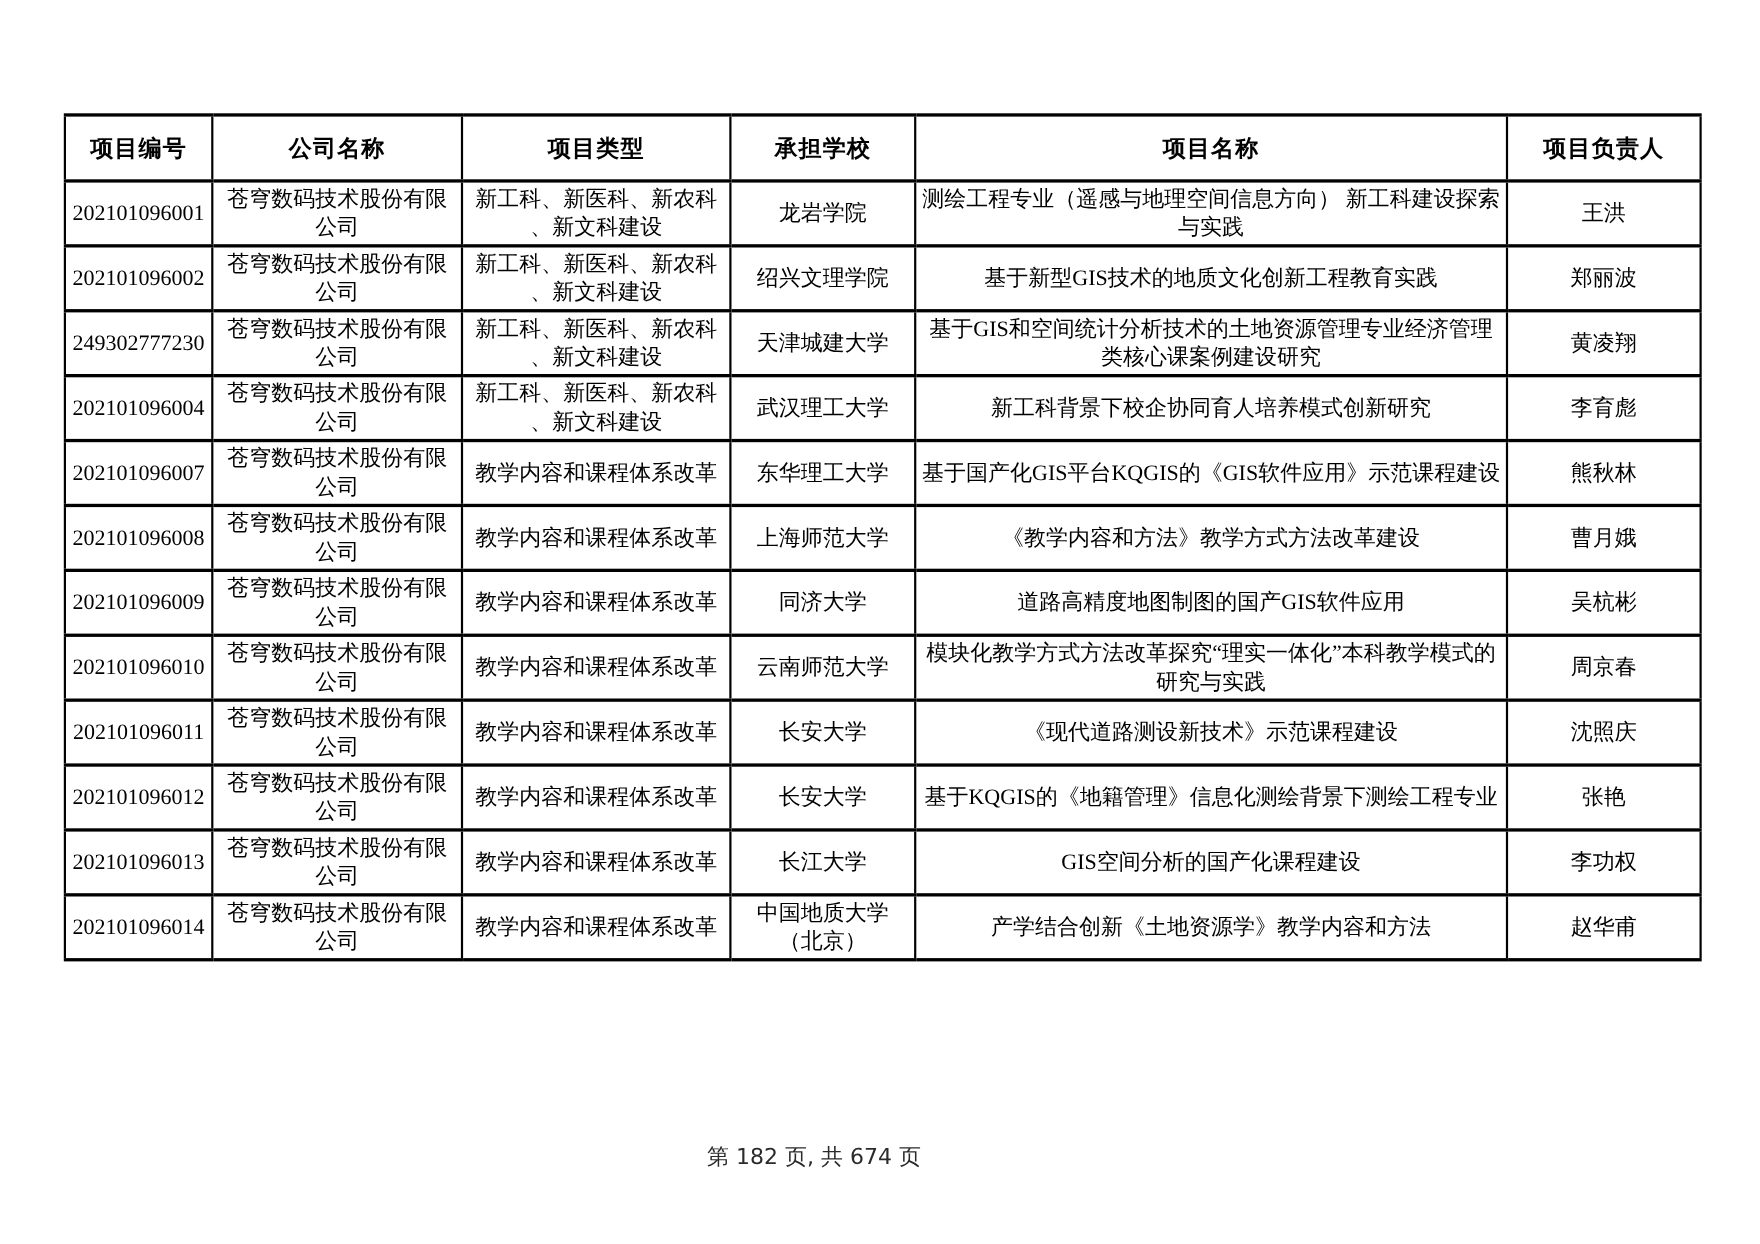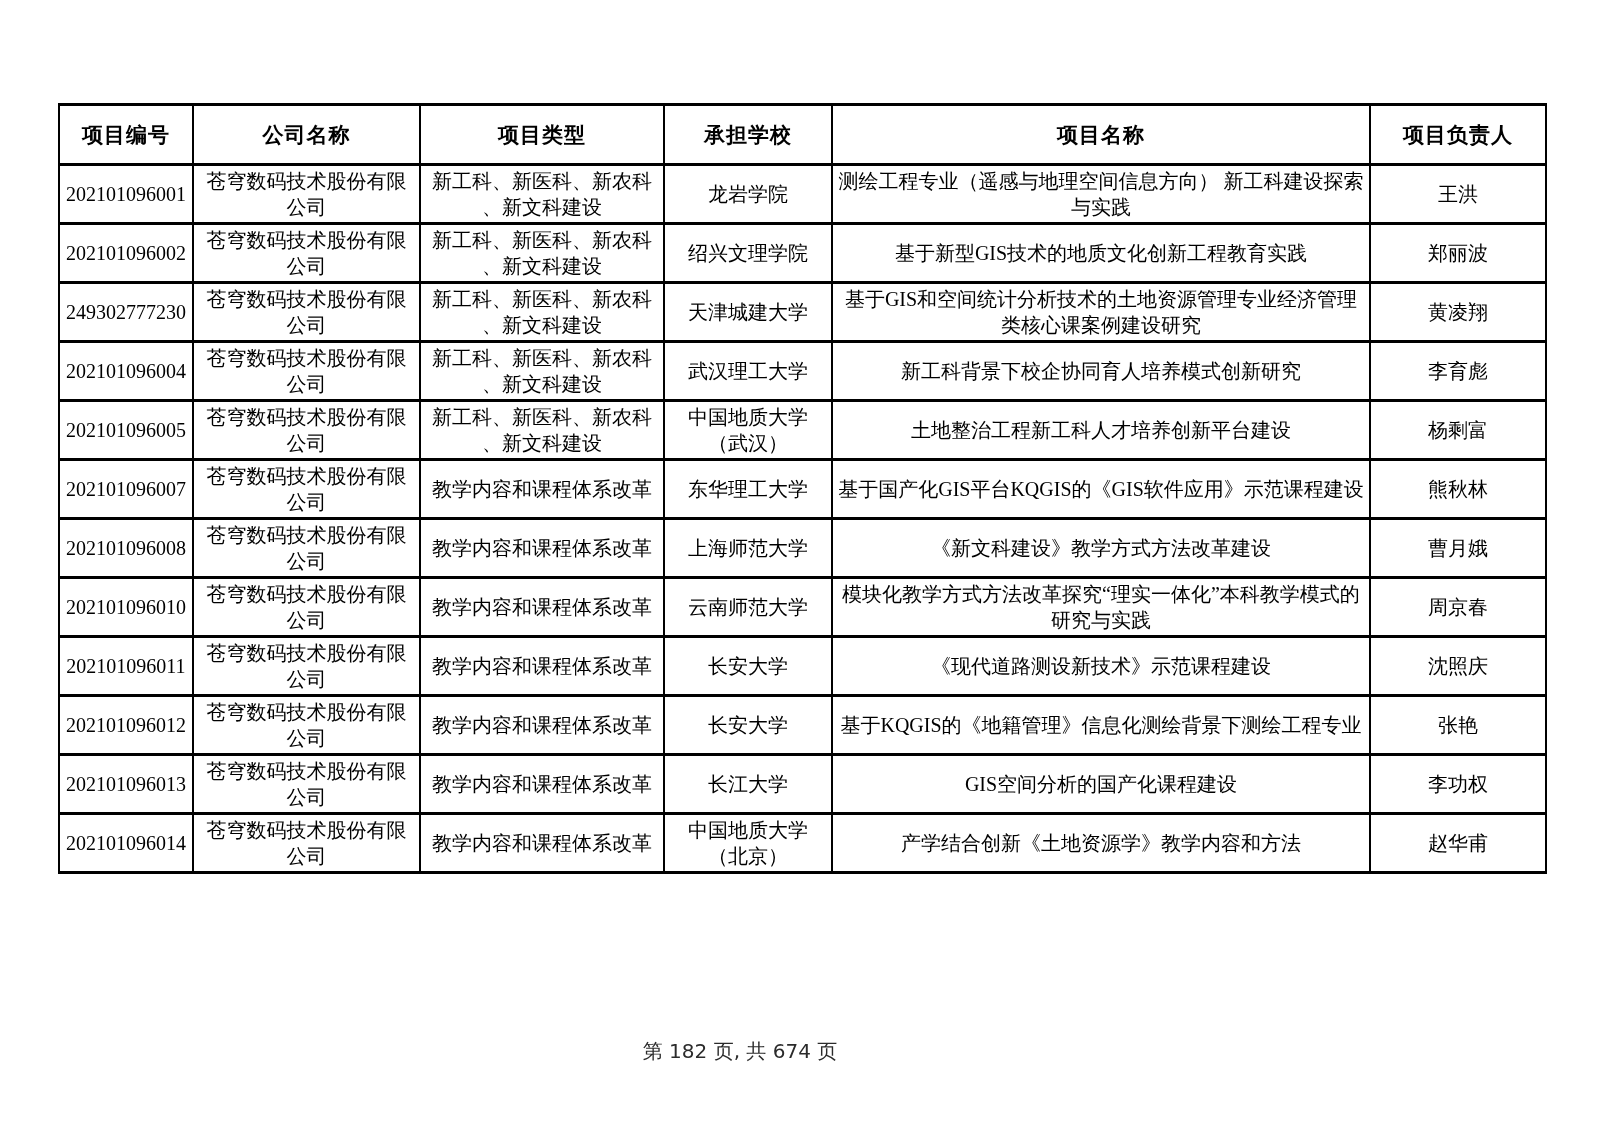--- a/index.html
+++ b/index.html
@@ -105,42 +105,42 @@
       </tr>
       <tr>
         <td class="col-id">202101096004</td>
         <td class="col-company">苍穹数码技术股份有限公司</td>
         <td class="col-type">新工科、新医科、新农科、新文科建设</td>
         <td class="col-school">武汉理工大学</td>
         <td class="col-name">新工科背景下校企协同育人培养模式创新研究</td>
         <td class="col-leader">李育彪</td>
       </tr>
       <tr>
-        <td class="col-id">202101096005</td>
-        <td class="col-company">苍穹数码技术股份有限公司</td>
-        <td class="col-type">新工科、新医科、新农科、新文科建设</td>
-        <td class="col-school">中国地质大学（武汉）</td>
-        <td class="col-name">土地整治工程新工科人才培养创新平台建设</td>
-        <td class="col-leader">杨剩富</td>
-      </tr>
-      <tr>
         <td class="col-id">202101096007</td>
         <td class="col-company">苍穹数码技术股份有限公司</td>
         <td class="col-type">教学内容和课程体系改革</td>
         <td class="col-school">东华理工大学</td>
         <td class="col-name">基于国产化GIS平台KQGIS的《GIS软件应用》示范课程建设</td>
         <td class="col-leader">熊秋林</td>
       </tr>
       <tr>
         <td class="col-id">202101096008</td>
         <td class="col-company">苍穹数码技术股份有限公司</td>
         <td class="col-type">教学内容和课程体系改革</td>
         <td class="col-school">上海师范大学</td>
-        <td class="col-name">《新文科建设》教学方式方法改革建设</td>
+        <td class="col-name">《教学内容和方法》教学方式方法改革建设</td>
         <td class="col-leader">曹月娥</td>
+      </tr>
+      <tr>
+        <td class="col-id">202101096009</td>
+        <td class="col-company">苍穹数码技术股份有限公司</td>
+        <td class="col-type">教学内容和课程体系改革</td>
+        <td class="col-school">同济大学</td>
+        <td class="col-name">道路高精度地图制图的国产GIS软件应用</td>
+        <td class="col-leader">吴杭彬</td>
       </tr>
       <tr>
         <td class="col-id">202101096010</td>
         <td class="col-company">苍穹数码技术股份有限公司</td>
         <td class="col-type">教学内容和课程体系改革</td>
         <td class="col-school">云南师范大学</td>
         <td class="col-name">模块化教学方式方法改革探究“理实一体化”本科教学模式的研究与实践</td>
         <td class="col-leader">周京春</td>
       </tr>
       <tr>

